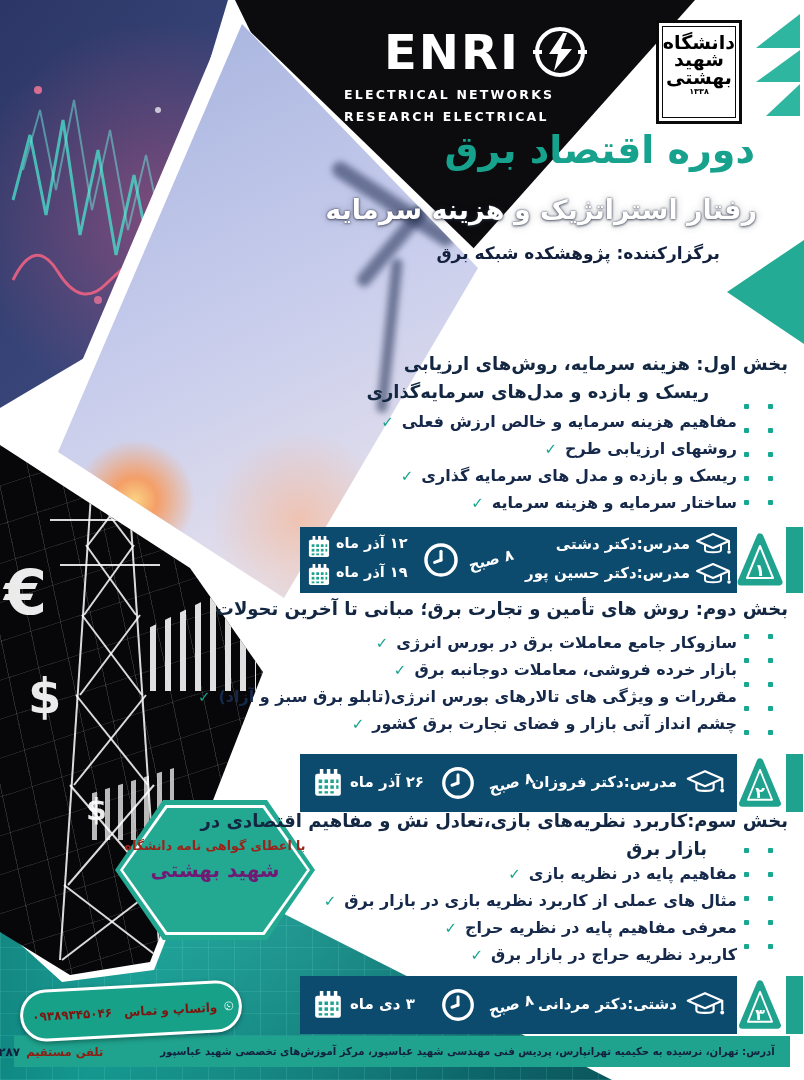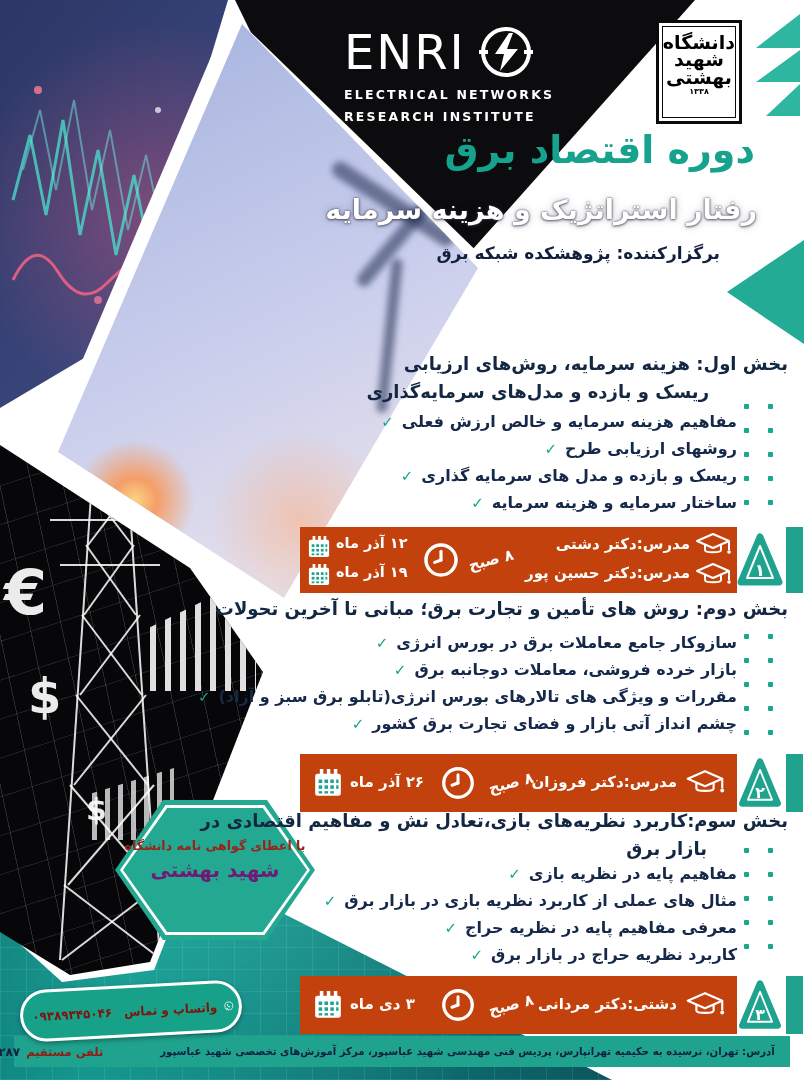--- a/index.html
+++ b/index.html
@@ -46,39 +46,39 @@
     background:#23ab96;clip-path:polygon(100% 0,0 50%,100% 100%);}
   .seal{position:absolute;z-index:9;left:656px;top:20px;width:86px;height:104px;background:#fff;
     border:3px solid #0a0a0a;box-sizing:border-box;}
   .seal-in{position:absolute;inset:3px;border:1px solid #0a0a0a;text-align:center;direction:rtl;
     color:#000;font-weight:bold;line-height:.92;padding-top:7px;box-sizing:border-box;}
   .seal-in .l{font-size:19px;letter-spacing:-1px;}
   .seal-in .y{font-size:8px;margin-top:2px;letter-spacing:1px;}
   
   .enri{position:absolute;z-index:9;left:344px;top:24px;color:#fff;}
   .enri-row{display:flex;align-items:center;gap:12px;}
-  .enri-word{font-size:48px;font-weight:normal;letter-spacing:2px;line-height:1;}
+  .enri-word{font-size:48px;font-weight:bold;letter-spacing:2px;line-height:1;margin-left:40px;}
   .enri-tag{font-size:12.5px;font-weight:bold;letter-spacing:2.2px;margin-top:7px;white-space:nowrap;}
   
   .title{position:absolute;z-index:9;right:49px;top:128px;font-size:38px;font-weight:bold;
     color:#16a28c;direction:rtl;white-space:nowrap;}
   .subtitle{position:absolute;z-index:9;right:47px;top:194px;font-size:27px;font-weight:bold;color:#fff;
     direction:rtl;white-space:nowrap;
     text-shadow:0 0 2px rgba(45,50,70,.9),0 1px 3px rgba(45,50,70,.65),0 0 8px rgba(45,50,70,.3);}
   .organizer{position:absolute;z-index:9;right:84px;top:243px;font-size:17px;font-weight:bold;
     color:#13203d;direction:rtl;white-space:nowrap;}
   
   .sec-h{position:absolute;z-index:9;font-size:18px;font-weight:bold;color:#132742;direction:rtl;white-space:nowrap;}
   .item{position:absolute;z-index:9;right:67px;font-size:16px;font-weight:bold;color:#16294a;
     direction:rtl;white-space:nowrap;}
   .item .chk{color:#13a38b;margin-right:8px;font-size:15px;}
   .dotgrid{position:absolute;z-index:9;left:744px;display:grid;grid-template-columns:5px 5px;gap:19px 19px;}
   .dotgrid i{width:5px;height:5px;background:#17a890;border-radius:1px;display:block;}
   
-  .banner{position:absolute;z-index:9;left:300px;width:437px;background:#c2410c;color:#fff;}
+  .banner{position:absolute;z-index:9;left:300px;width:437px;background:#0c4a6e;color:#fff;}
   .banner .txt{position:absolute;font-weight:bold;font-size:14.5px;direction:rtl;white-space:nowrap;color:#fff;}
   .banner .tilt{transform:rotate(-14deg);}
   .rail{position:absolute;z-index:9;left:786px;width:17px;background:#1fa38e;}
   .badge{position:absolute;z-index:9;left:737px;width:46px;}
   
   .hex{position:absolute;clip-path:polygon(24% 0,76% 0,100% 50%,76% 100%,24% 100%,0 50%);}
   .cert-line{position:absolute;z-index:9;left:115px;width:200px;text-align:center;direction:rtl;
     font-weight:bold;white-space:nowrap;}
   
   .wapill{position:absolute;z-index:11;left:20px;top:985px;width:222px;height:52px;border-radius:28px;
@@ -165,21 +165,21 @@
     <div class="enri-row">
       <div class="enri-word">ENRI</div>
       <svg width="56" height="56" viewBox="0 0 56 56">
         <circle cx="28" cy="28" r="23" fill="none" stroke="#fff" stroke-width="4"></circle>
         <polygon points="31,9 17,30 26,30 22,47 40,25 29,25 35,9" fill="#fff"></polygon>
         <rect x="1" y="26" width="9" height="4" fill="#fff"></rect>
         <rect x="46" y="26" width="9" height="4" fill="#fff"></rect>
       </svg>
     </div>
     <div class="enri-tag">ELECTRICAL NETWORKS</div>
-    <div class="enri-tag">RESEARCH INSTITUTE</div>
+    <div class="enri-tag">RESEARCH ELECTRICAL</div>
   </div>
 
   <div class="title">دوره اقتصاد برق</div>
   <div class="subtitle">رفتار استراتژیک و هزینه سرمایه</div>
   <div class="organizer">برگزارکننده: پژوهشکده شبکه برق</div>
 
   <div class="sec-h" style="top:353px;right:16px;">بخش اول: هزینه سرمایه، روش‌های ارزیابی</div>
   <div class="sec-h" style="top:381px;right:95px;">ریسک و بازده و مدل‌های سرمایه‌گذاری</div>
   <div class="item" style="top:412px;"><span>مفاهیم هزینه سرمایه و خالص ارزش فعلی</span><span class="chk">✓</span></div>
   <div class="item" style="top:439px;"><span>روشهای ارزیابی طرح</span><span class="chk">✓</span></div>

